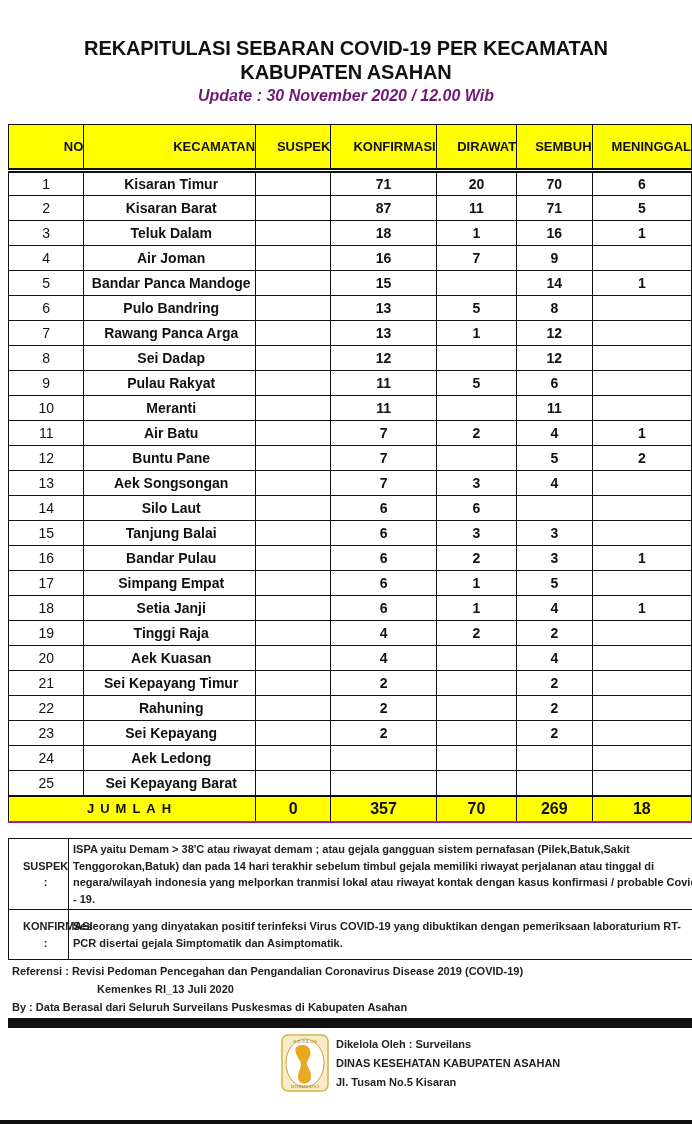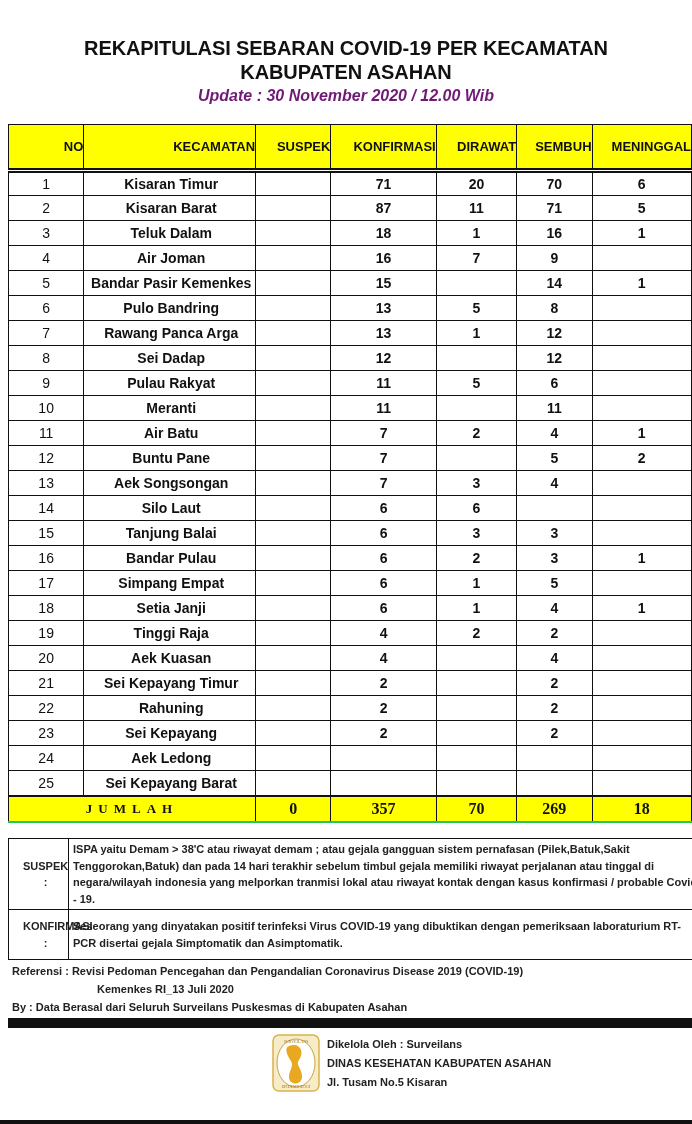--- a/index.html
+++ b/index.html
@@ -10,37 +10,37 @@
   .title-line { font-weight: bold; font-size: 20px; line-height: 24px; color: #111; letter-spacing: -0.1px; }
   .title-sub { font-weight: bold; font-style: italic; font-size: 16px; line-height: 24px; color: #701a75; }
 
   .main-table { position: absolute; top: 124px; left: 8px; border-collapse: collapse; table-layout: fixed; }
   .main-table th, .main-table td { border: 1.5px solid #111; padding: 0; overflow: hidden; white-space: nowrap; }
   .main-table th { background: #ffff00; height: 46px; font-size: 13px; font-weight: bold; text-align: right; border-bottom: 5px double #111; }
   .main-table td { height: 25px; font-size: 14px; }
   .main-table td.no { text-align: center; font-weight: normal; }
   .main-table td.kec { text-align: center; padding-left: 3px; font-weight: bold; }
   .main-table td.num { text-align: center; font-weight: bold; }
-  .main-table tr.total td { background: #ffff00; height: 26px; font-weight: bold; font-size: 16px; text-align: center; border-top: 2px solid #111; border-bottom: 2px solid #22c55e; font-family: Liberation Serif, serif; }
+  .main-table tr.total td { background: #ffff00; height: 26px; font-weight: bold; font-size: 16px; text-align: center; border-top: 2px solid #111; border-bottom: 2px solid #a21caf; }
   .main-table tr.total td.total-label { font-size: 13px; letter-spacing: 6px; text-align: center; }
 
   .def-table { position: absolute; top: 838px; left: 8px; width: 700px; border-collapse: collapse; table-layout: fixed; }
   .def-table td { border: 1.5px solid #111; font-size: 11px; font-weight: bold; line-height: 16.5px; vertical-align: middle; color: #222; }
   .def-table td.def-label { width: 60px; padding-left: 14px; text-align: center; }
   .def-table td.def-text { padding: 2px 4px; }
   .def-table tr.r1 td { height: 70px; }
   .def-table tr.r2 td { height: 50px; }
 
   .ref { position: absolute; left: 12px; top: 962px; font-size: 11px; font-weight: bold; line-height: 18px; color: #222; }
   .ref .indent { padding-left: 85px; display: block; }
   .by { position: absolute; left: 12px; top: 1001px; font-size: 11px; font-weight: bold; color: #222; }
 
   .black-bar { position: absolute; left: 8px; top: 1018px; width: 690px; height: 10px; background: #111; }
 
-  .footer { position: absolute; left: 272px; top: 1034px; display: flex; align-items: flex-end; }
+  .footer { position: absolute; left: 281px; top: 1034px; display: flex; align-items: flex-end; }
   .logo { width: 48px; height: 58px; margin-right: 7px; }
   .footer-text { font-size: 11px; font-weight: bold; line-height: 19px; color: #222; padding-top: 1px; }
 
   .bottom-line { position: absolute; left: 0; top: 1120px; width: 692px; height: 4px; background: #111; }
 </style>
 </head>
 <body>
 
 <div class="title-block">
   <div class="title-line">REKAPITULASI SEBARAN COVID-19 PER KECAMATAN</div>
@@ -101,21 +101,21 @@
         <td class="no">4</td>
         <td class="kec">Air Joman</td>
         <td class="num"></td>
         <td class="num">16</td>
         <td class="num">7</td>
         <td class="num">9</td>
         <td class="num"></td>
       </tr>
       <tr>
         <td class="no">5</td>
-        <td class="kec">Bandar Pasir Kemenkes</td>
+        <td class="kec">Bandar Panca Mandoge</td>
         <td class="num"></td>
         <td class="num">15</td>
         <td class="num"></td>
         <td class="num">14</td>
         <td class="num">1</td>
       </tr>
       <tr>
         <td class="no">6</td>
         <td class="kec">Pulo Bandring</td>
         <td class="num"></td>

